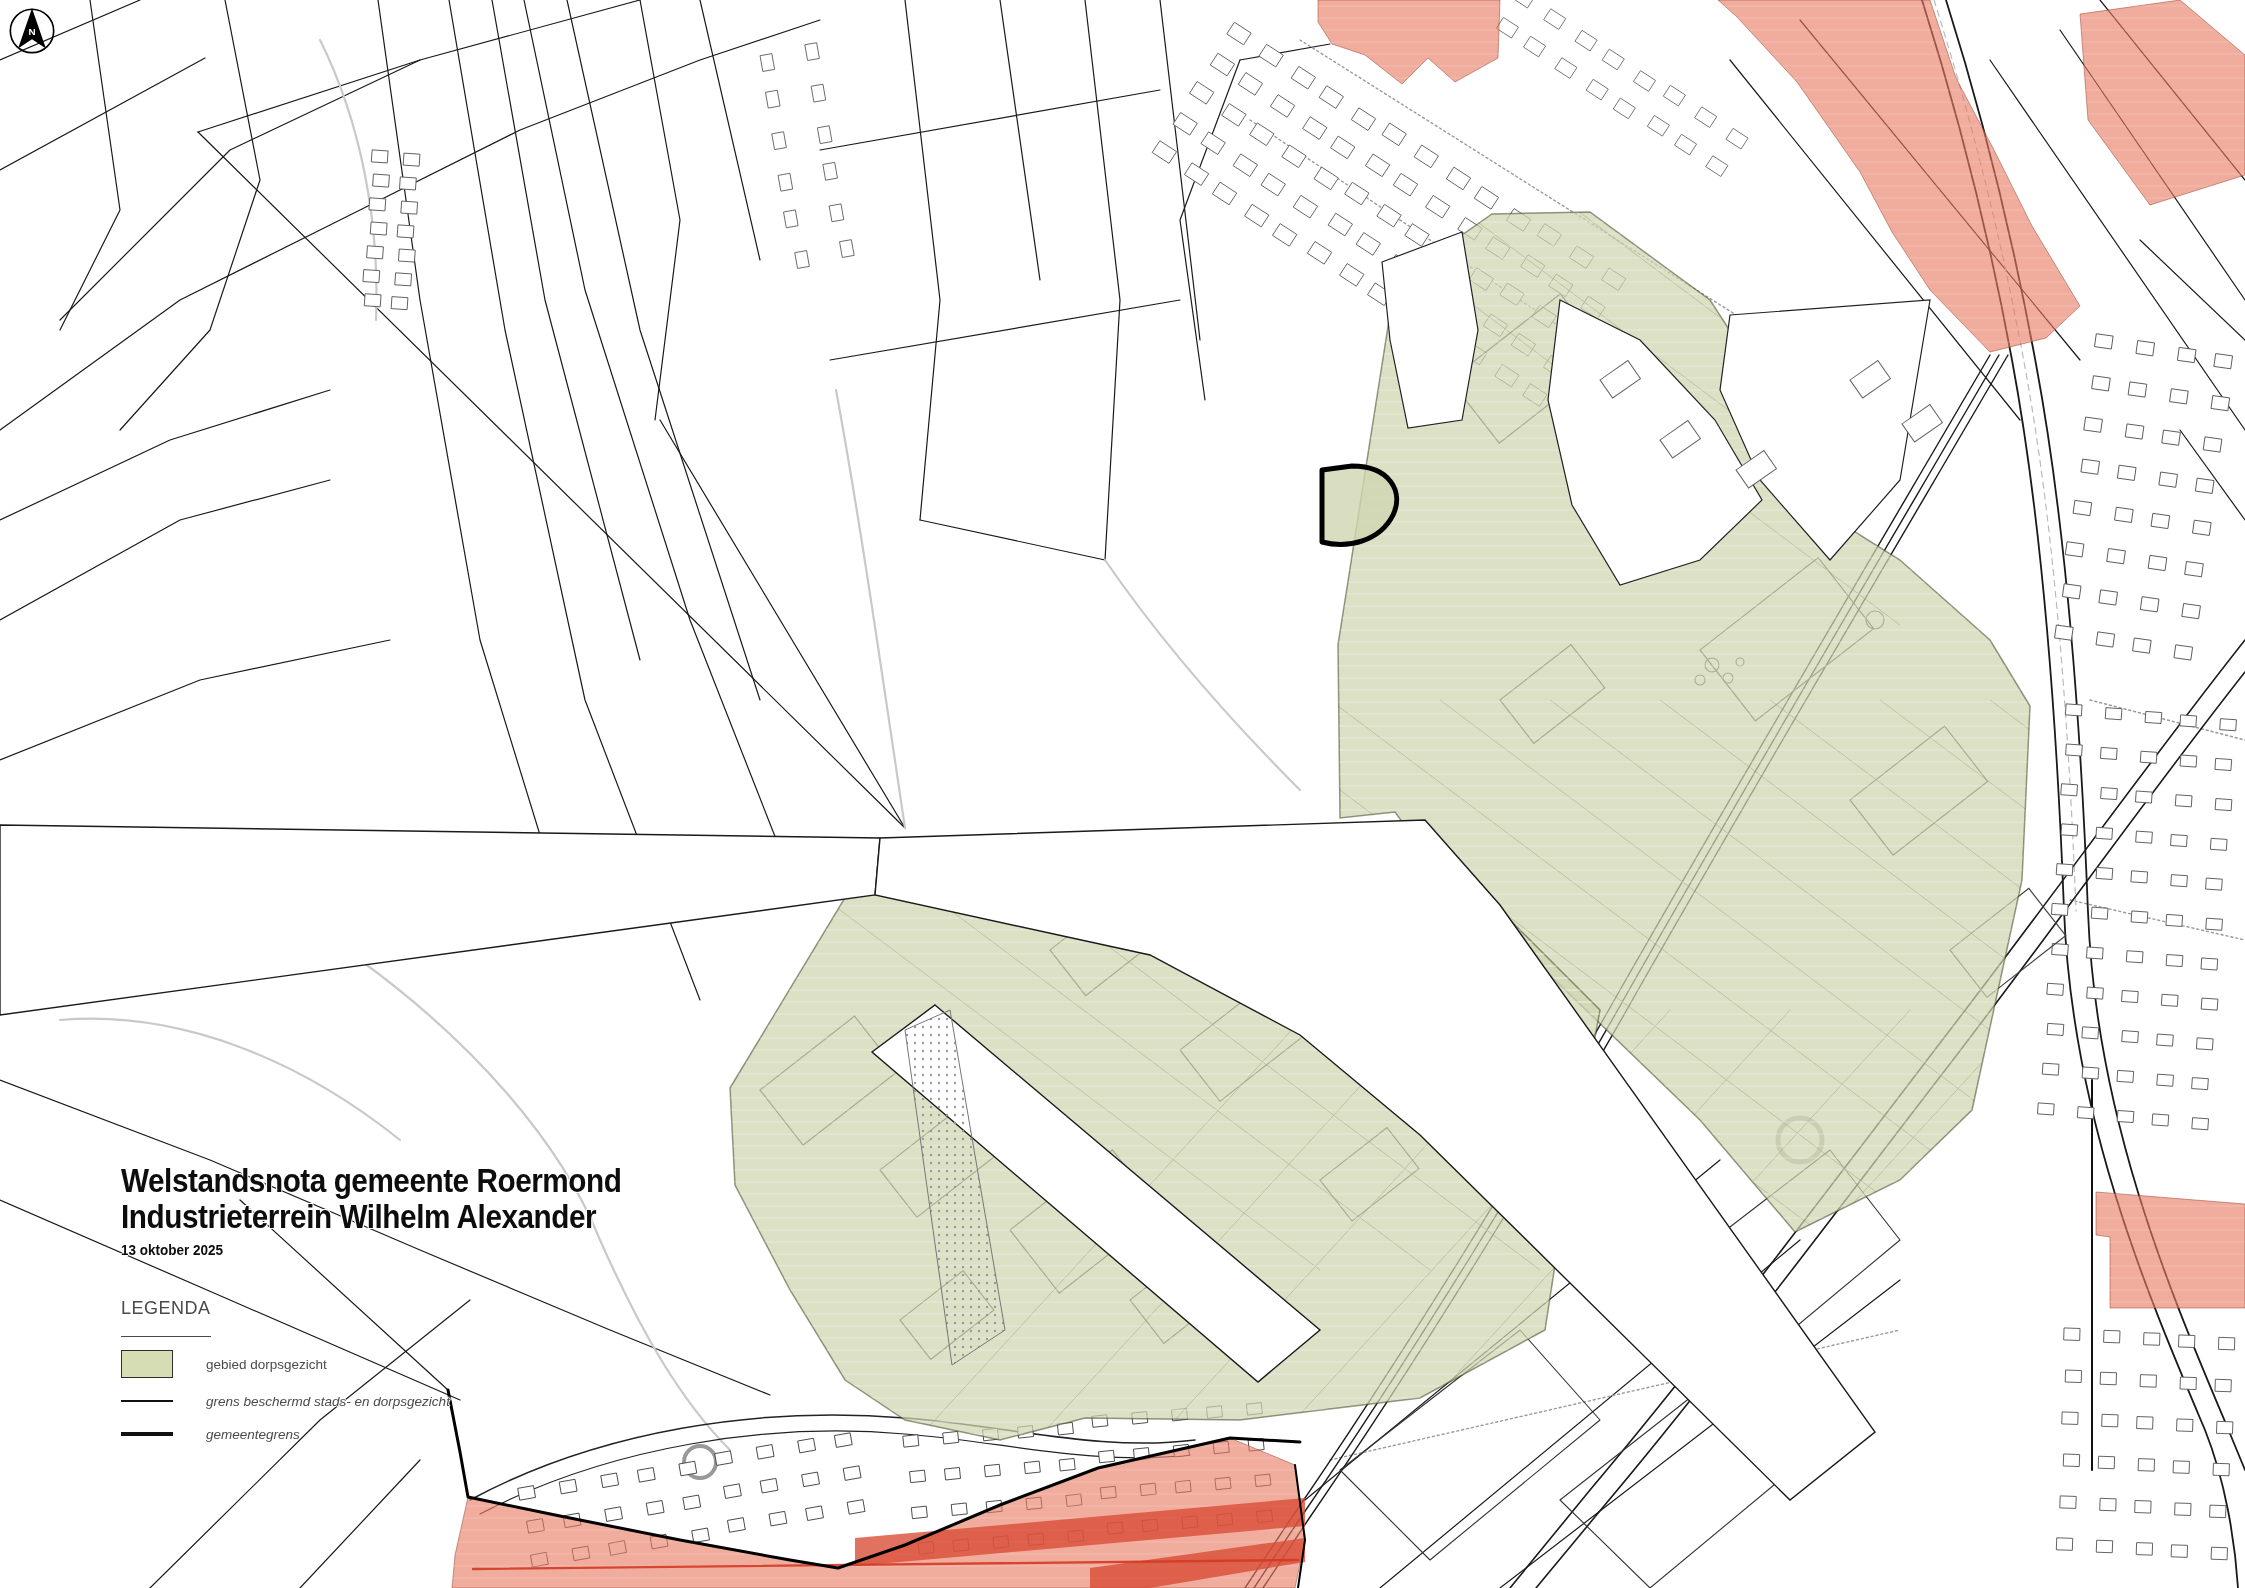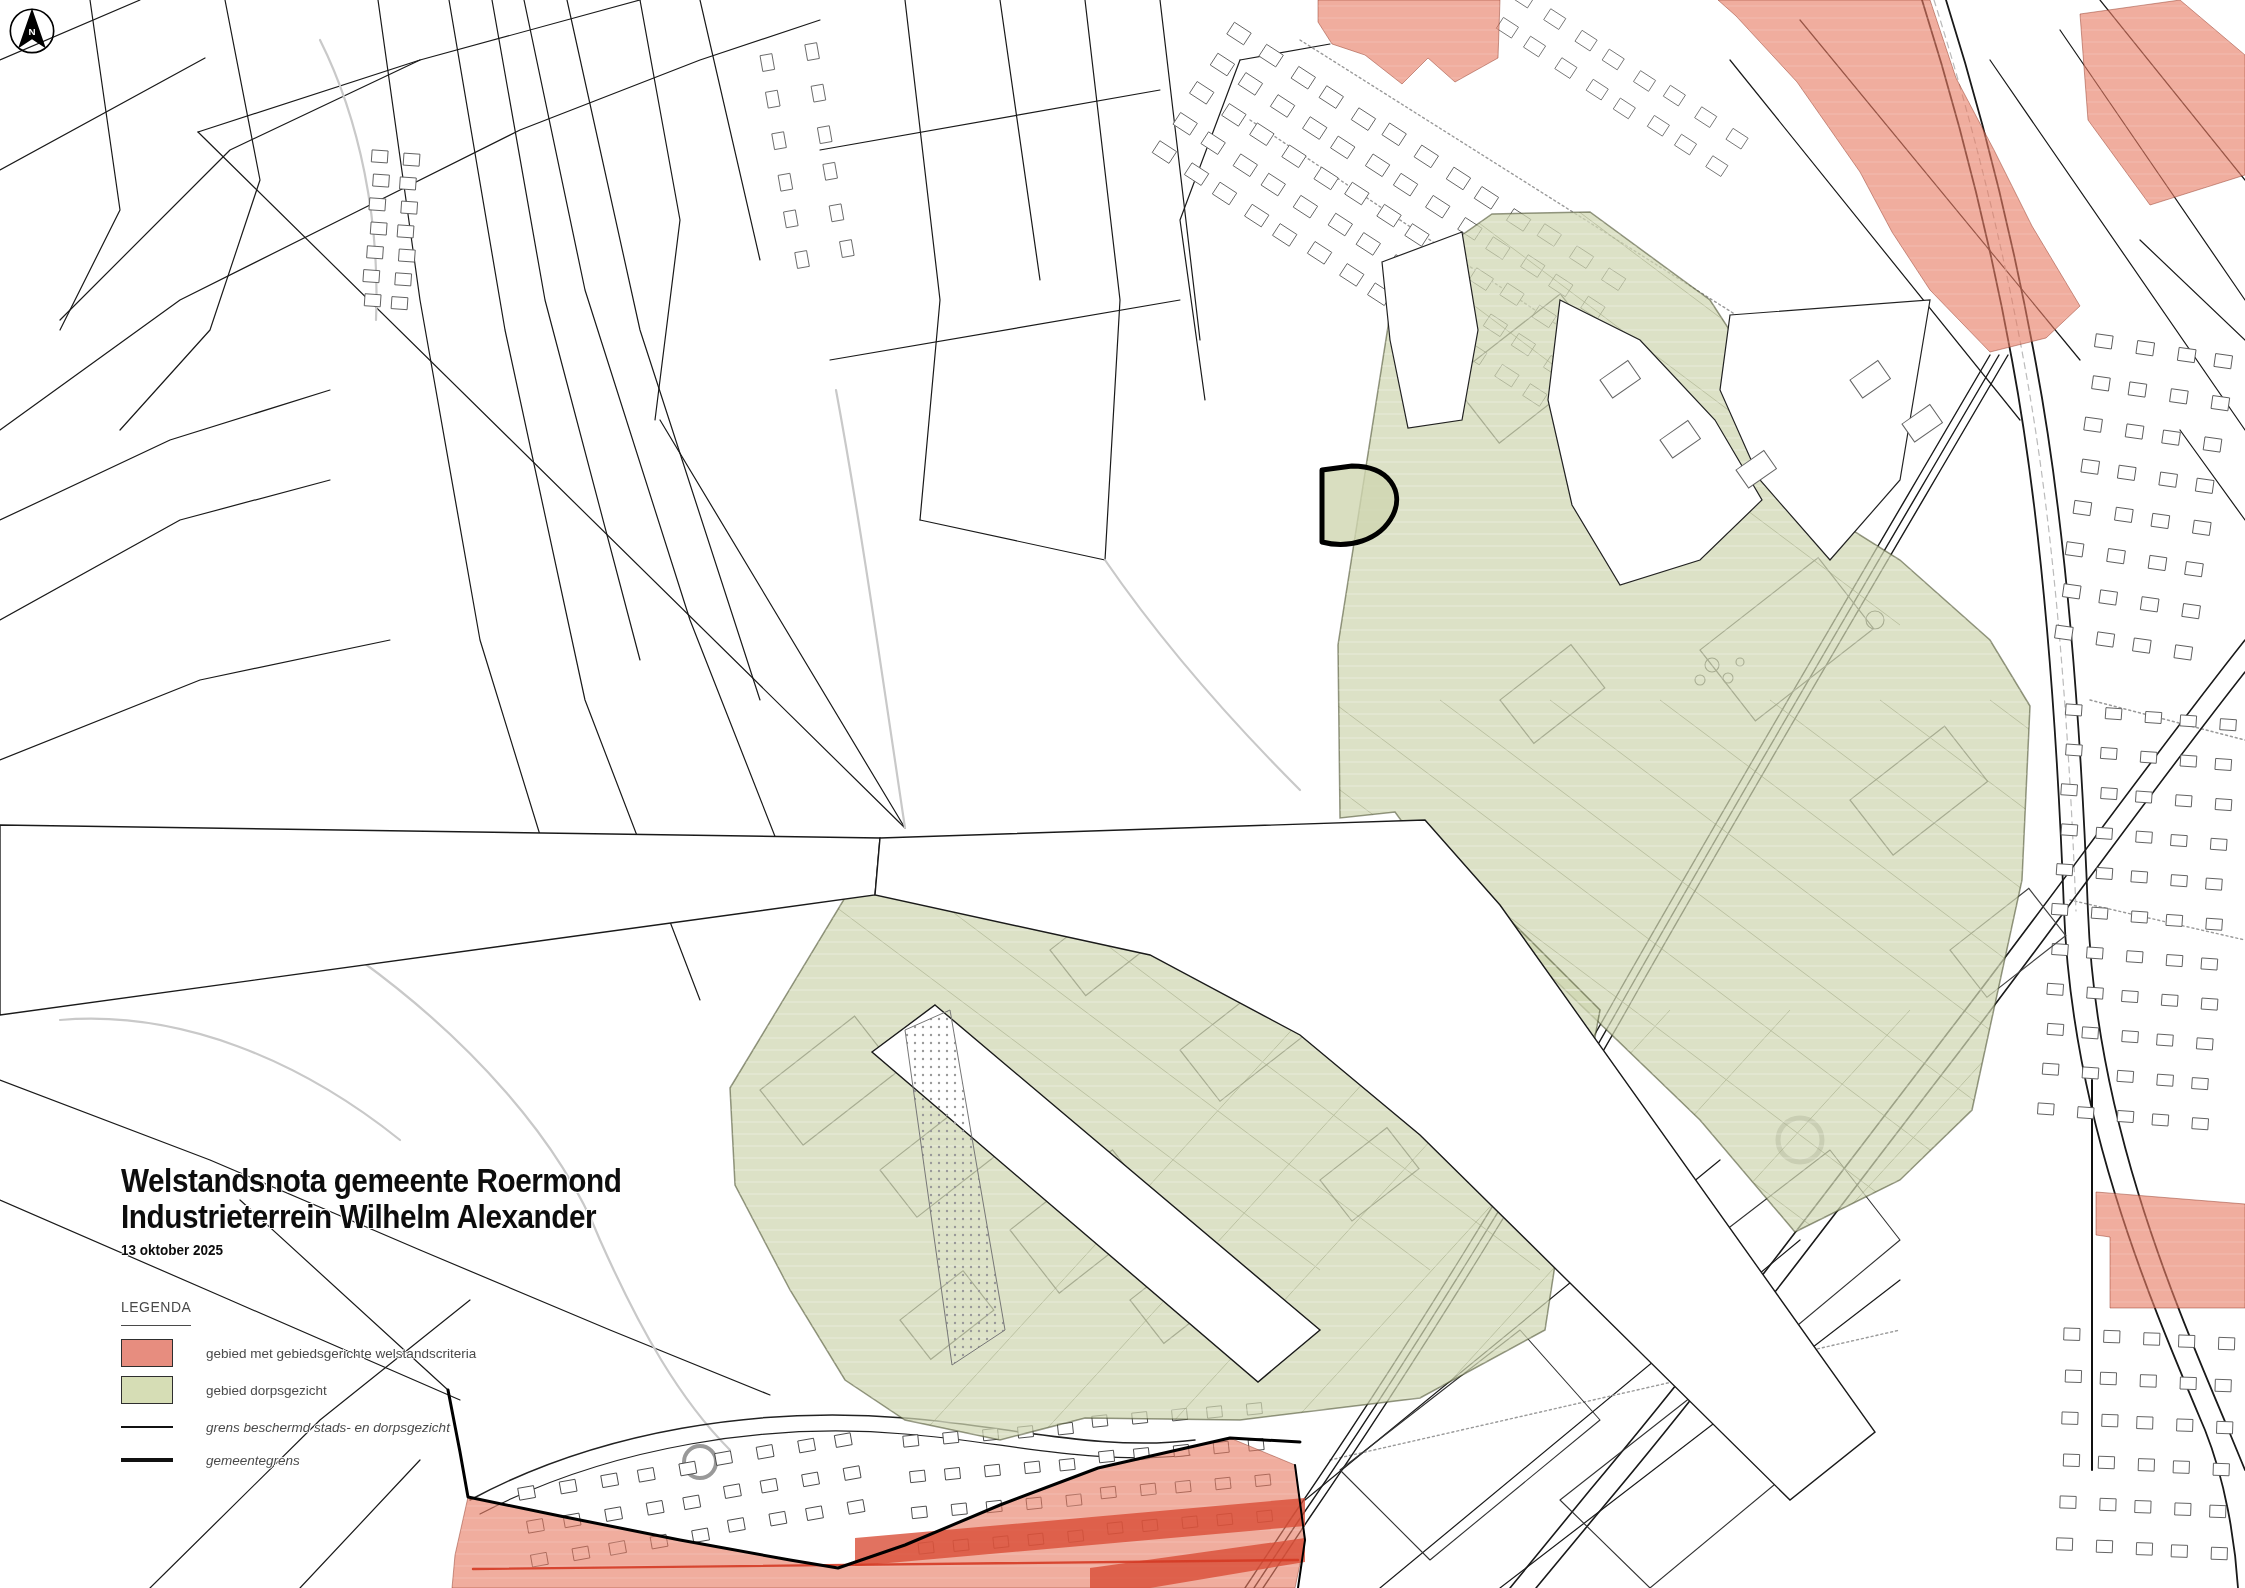--- a/index.html
+++ b/index.html
@@ -6,22 +6,22 @@
   .stage{position:relative;width:2245px;height:1588px;overflow:hidden;background:#fff;
          font-family:"Liberation Sans",sans-serif;}
   .stage svg{position:absolute;left:0;top:0;}
   .title-block{position:absolute;left:121px;top:1163px;transform:scaleX(.9);transform-origin:left top;
                color:#0d0d0d;pointer-events:none;}
   .title-line{font-size:33px;font-weight:bold;letter-spacing:-.5px;line-height:36px;white-space:nowrap;
               text-shadow:1px 0 0 #fff,-1px 0 0 #fff,0 1px 0 #fff,0 -1px 0 #fff,1px 1px 0 #fff,-1px -1px 0 #fff,1px -1px 0 #fff,-1px 1px 0 #fff;}
   .title-date{font-size:15px;font-weight:bold;margin-top:6px;
               text-shadow:1px 0 0 #fff,-1px 0 0 #fff,0 1px 0 #fff,0 -1px 0 #fff;}
   .legend{position:absolute;left:121px;top:1298px;width:520px;color:#4a4a4a;}
-  .legend-heading{display:inline-block;font-size:14px;letter-spacing:.5px;border-bottom:1.5px solid #4a4a4a;
-                  padding-bottom:10px;margin-bottom:13px;
+  .legend-heading{display:inline-block;font-size:18px;letter-spacing:.5px;border-bottom:1.5px solid #4a4a4a;
+                  padding-bottom:17px;margin-bottom:13px;
                   text-shadow:1px 0 0 #fff,-1px 0 0 #fff,0 1px 0 #fff,0 -1px 0 #fff;}
   .legend-row{display:flex;align-items:center;}
   .legend-row.swatch-row{height:28px;margin-bottom:9px;}
   .legend-row.line-row{height:20px;margin-top:13px;font-style:italic;}
   .swatch{width:52px;height:28px;border:1.5px solid #2e2e2e;box-sizing:border-box;flex:0 0 auto;}
   .line-swatch{width:52px;flex:0 0 auto;background:#111;}
   .line-swatch.thin{height:2px;}
   .line-swatch.thick{height:4.5px;}
   .legend-label{margin-left:33px;font-size:13.5px;white-space:nowrap;
                 text-shadow:1px 0 0 #fff,-1px 0 0 #fff,0 1px 0 #fff,0 -1px 0 #fff;}
@@ -515,24 +515,20 @@
 
   <div class="title-block">
     <div class="title-line">Welstandsnota gemeente Roermond</div>
     <div class="title-line">Industrieterrein Wilhelm Alexander</div>
     <div class="title-date">13 oktober 2025</div>
   </div>
 
   <div class="legend">
     <div class="legend-heading">LEGENDA</div>
     <div class="legend-row swatch-row">
-      <div class="swatch" id="sw-red" style="background: rgb(231, 141, 127);"></div>
-      <div class="legend-label">gebied met gebiedsgerichte welstandscriteria</div>
-    </div>
-    <div class="legend-row swatch-row">
       <div class="swatch" id="sw-green" style="background: rgb(214, 221, 181);"></div>
       <div class="legend-label">gebied dorpsgezicht</div>
     </div>
     <div class="legend-row line-row">
       <div class="line-swatch thin"></div>
       <div class="legend-label">grens beschermd stads- en dorpsgezicht</div>
     </div>
     <div class="legend-row line-row">
       <div class="line-swatch thick"></div>
       <div class="legend-label">gemeentegrens</div>

